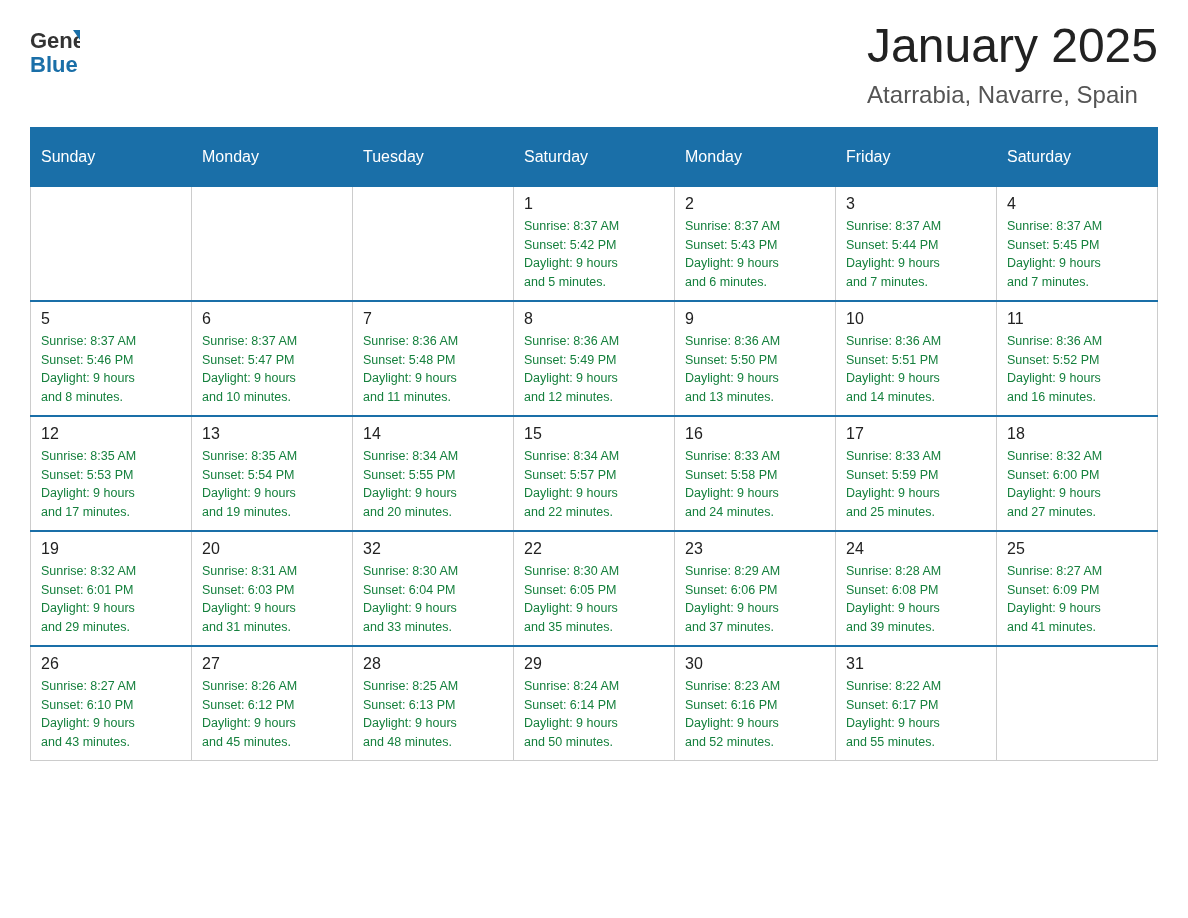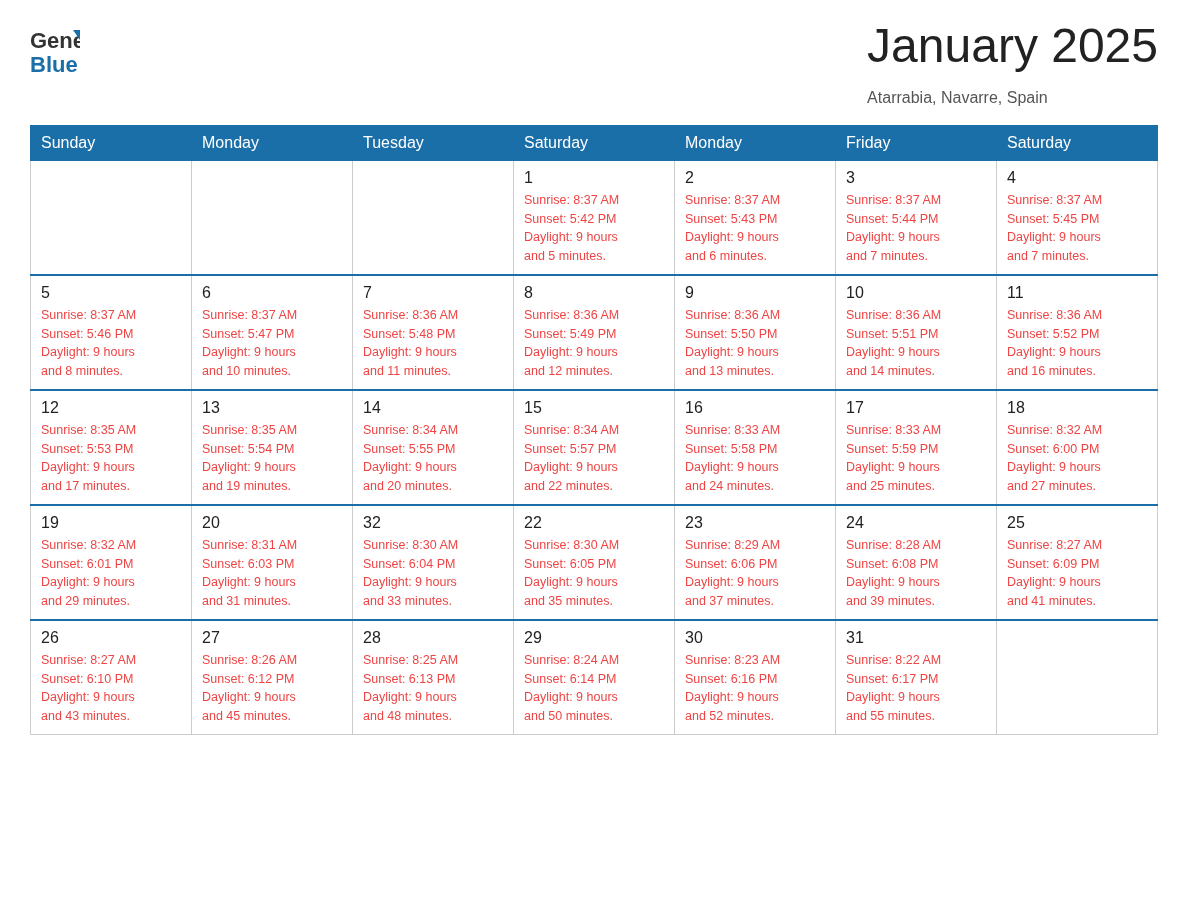--- a/index.html
+++ b/index.html
@@ -28,35 +28,35 @@
     }
     .title-block {
     }
     .month-title {
       font-size: 48px;
       font-weight: normal;
       color: #222;
       line-height: 1.1;
     }
     .location-title {
-      font-size: 16px;
+      font-size: 24px;
       color: #555;
-      margin-top: 16px;
+      margin-top: 8px;
     }
     .calendar-table {
       width: 100%;
       border-collapse: collapse;
       table-layout: fixed;
     }
     .calendar-table thead tr th {
       background-color: #1a6fa8;
       color: #fff;
       font-size: 16px;
       font-weight: normal;
-      padding: 8px 10px;
+      padding: 20px 10px;
       text-align: left;
       border: 1px solid #1a6fa8;
     }
     .calendar-table tbody tr td {
       vertical-align: top;
       border: 1px solid #ccc;
       padding: 8px 10px;
       min-height: 90px;
       font-size: 13px;
       color: #333;
@@ -67,21 +67,21 @@
     }
     .day-number {
       font-size: 16px;
       font-weight: normal;
       color: #222;
       display: block;
       margin-bottom: 4px;
     }
     .day-info {
       font-size: 12.5px;
-      color: #ef4444;
+      color: #15803d;
       line-height: 1.5;
     }
     
     .calendar-table tbody tr:not(:first-child) td {
       border-top: 2px solid #1a6fa8;
     }
   </style>
 </head>
 <body>
 

